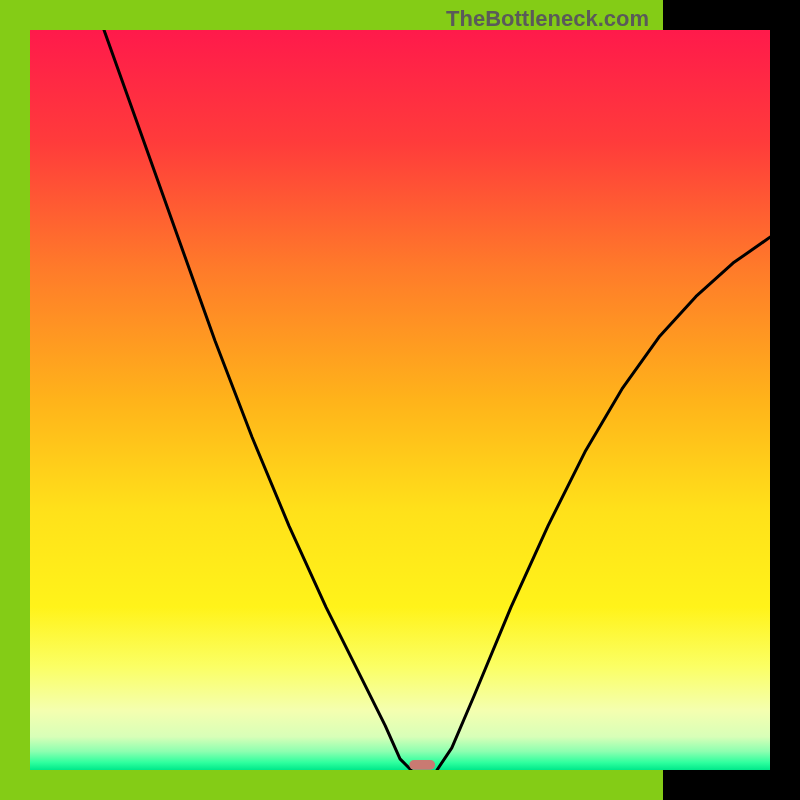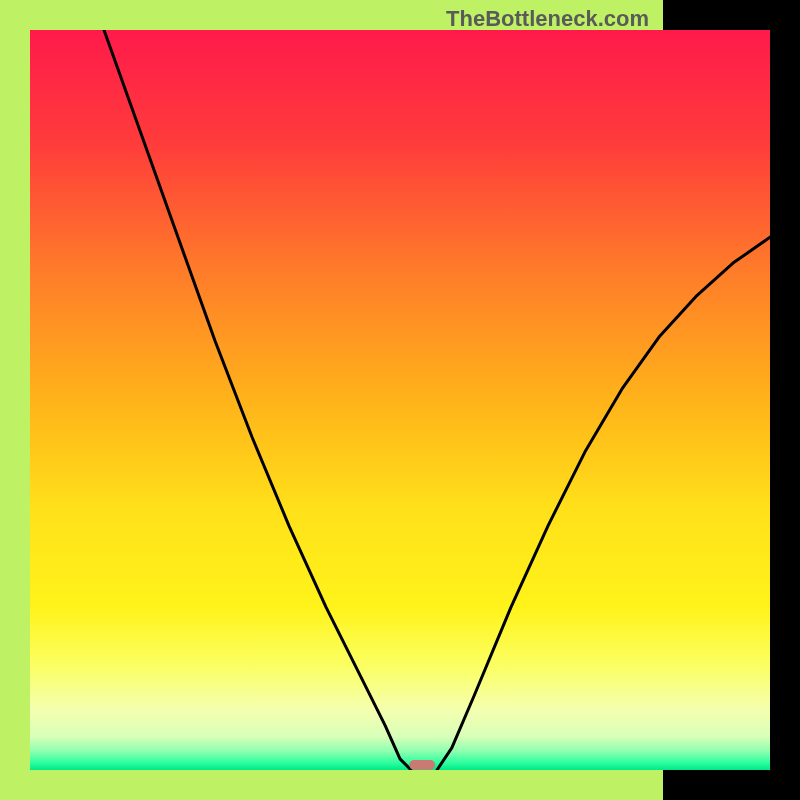--- a/index.html
+++ b/index.html
@@ -8,21 +8,21 @@
     width: 800px;
     height: 800px;
     background: #000;
     font-family: Arial, sans-serif;
     overflow: hidden;
   }
   .container {
     width: 663px;
     height: 800px;
     position: relative;
-    background: #bef264;
+    background: #84cc16;
   }
   .watermark {
     position: absolute;
     top: 6px;
     right: 14px;
     color: #5a5a5a;
     font-weight: bold;
     font-size: 22px;
     z-index: 10;
   }

